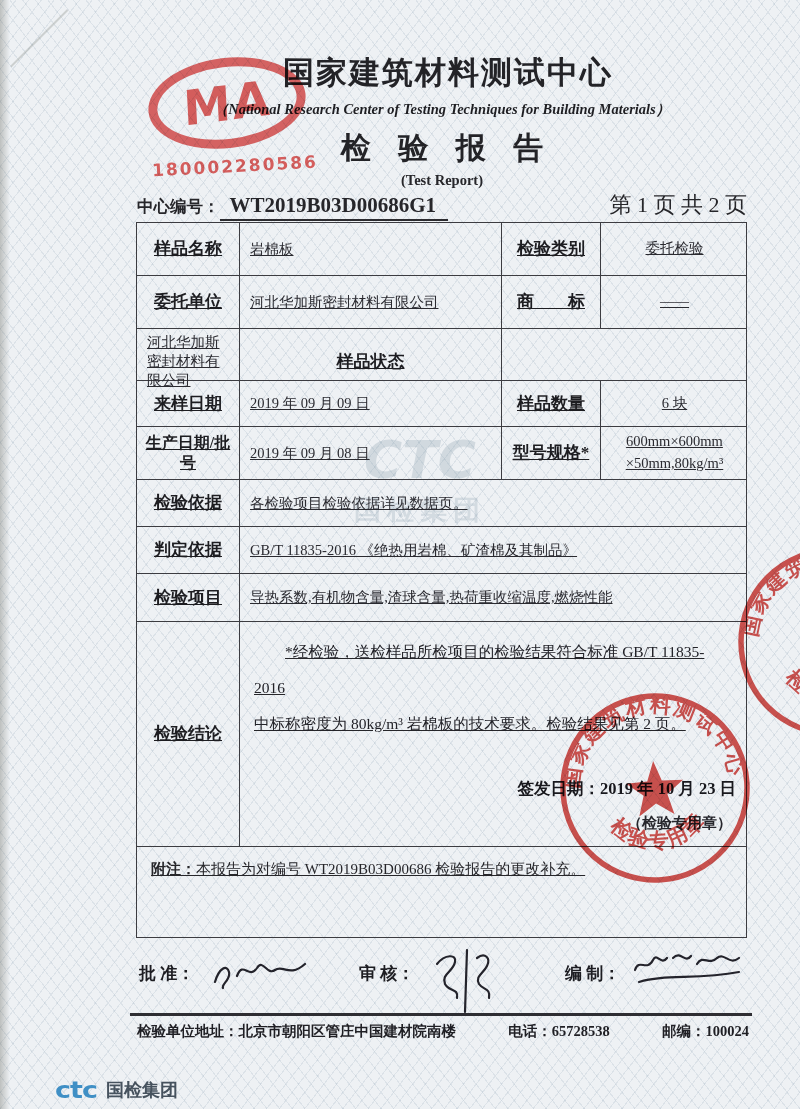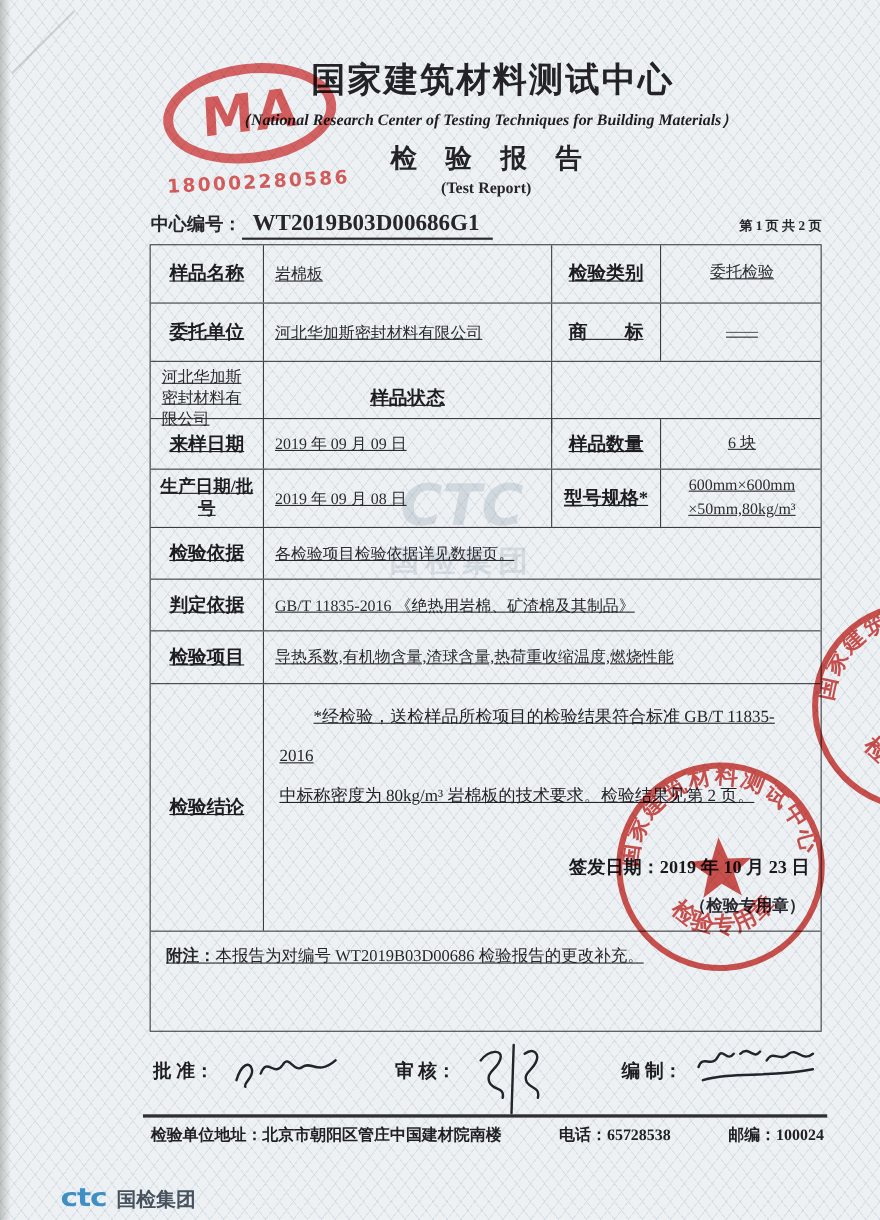--- a/index.html
+++ b/index.html
@@ -10,36 +10,36 @@
       repeating-linear-gradient(52deg, rgba(168,184,198,.26) 0 1px, transparent 1px 10px),
       repeating-linear-gradient(-52deg, rgba(168,184,198,.26) 0 1px, transparent 1px 10px);}
   .edge-left{position:absolute;left:0;top:0;width:10px;height:1109px;
     background:linear-gradient(90deg, rgba(110,112,104,.38), rgba(110,112,104,0));z-index:6;}
   .fold{position:absolute;left:-30px;top:-30px;width:80px;height:80px;border-right:2px solid rgba(140,146,140,.35);transform:rotate(45deg);z-index:6;}
 
   
   .header{position:absolute;top:52px;left:137px;width:610px;text-align:center;z-index:3;}
   .org-cn{font-size:31px;font-weight:700;letter-spacing:2px;color:#232327;padding-left:12px;}
   .org-en{margin-top:6px;font-size:14.5px;font-weight:700;color:#1e1e22;font-style:italic;}
-  .title-cn{margin-top:9px;font-size:24px;font-weight:700;letter-spacing:10px;padding-left:10px;color:#232327;}
+  .title-cn{margin-top:9px;font-size:30px;font-weight:700;letter-spacing:10px;padding-left:10px;color:#232327;}
   .title-en{margin-top:3px;font-size:14.5px;font-weight:700;}
 
   
   .ma{position:absolute;left:148px;top:58px;z-index:4;mix-blend-mode:multiply;opacity:.9;}
   .ma-oval{width:140px;height:72px;border:9px solid rgba(219,56,54,.85);border-radius:50%;
     transform:rotate(-7deg);display:flex;align-items:center;justify-content:center;}
   .ma-letters{font-family:"DejaVu Sans",sans-serif;font-size:48px;font-weight:800;color:rgba(219,56,54,.88);letter-spacing:2px;transform:skewX(-4deg);}
   .ma-number{margin-top:8px;margin-left:4px;font-family:"DejaVu Sans",sans-serif;font-size:17px;font-weight:700;
     color:rgba(223,62,60,.9);letter-spacing:2px;transform:rotate(-3deg);}
 
   
   .refline{position:absolute;top:190px;left:137px;width:610px;display:flex;align-items:baseline;z-index:3;}
   .ref-label{font-size:16.5px;font-weight:700;}
   .ref-value{font-size:21px;font-weight:700;border-bottom:2px solid #2c2c30;padding:0 12px 1px 10px;font-family:Liberation Serif, serif;}
-  .ref-page{margin-left:auto;font-size:12px;font-weight:700;}
+  .ref-page{margin-left:auto;font-size:22px;font-weight:400;}
 
   
   .wm{position:absolute;left:315px;top:430px;width:210px;text-align:center;z-index:1;}
   .wm-1{font-family:"DejaVu Sans",sans-serif;font-size:52px;font-weight:800;font-style:italic;color:rgba(142,162,177,.30);}
   .wm-2{margin-top:2px;font-size:27px;font-weight:700;letter-spacing:6px;color:rgba(142,162,177,.28);}
 
   
   .tbl{position:absolute;top:222px;left:136px;width:611px;border:1.6px solid #3c3c41;box-sizing:border-box;z-index:2;background:transparent;}
   .r{display:grid;grid-template-columns:103px 262px 99px 147px;border-bottom:1.5px solid #3c3c41;box-sizing:border-box;}
   .r2{display:grid;grid-template-columns:103px 1fr;border-bottom:1.5px solid #3c3c41;box-sizing:border-box;}

